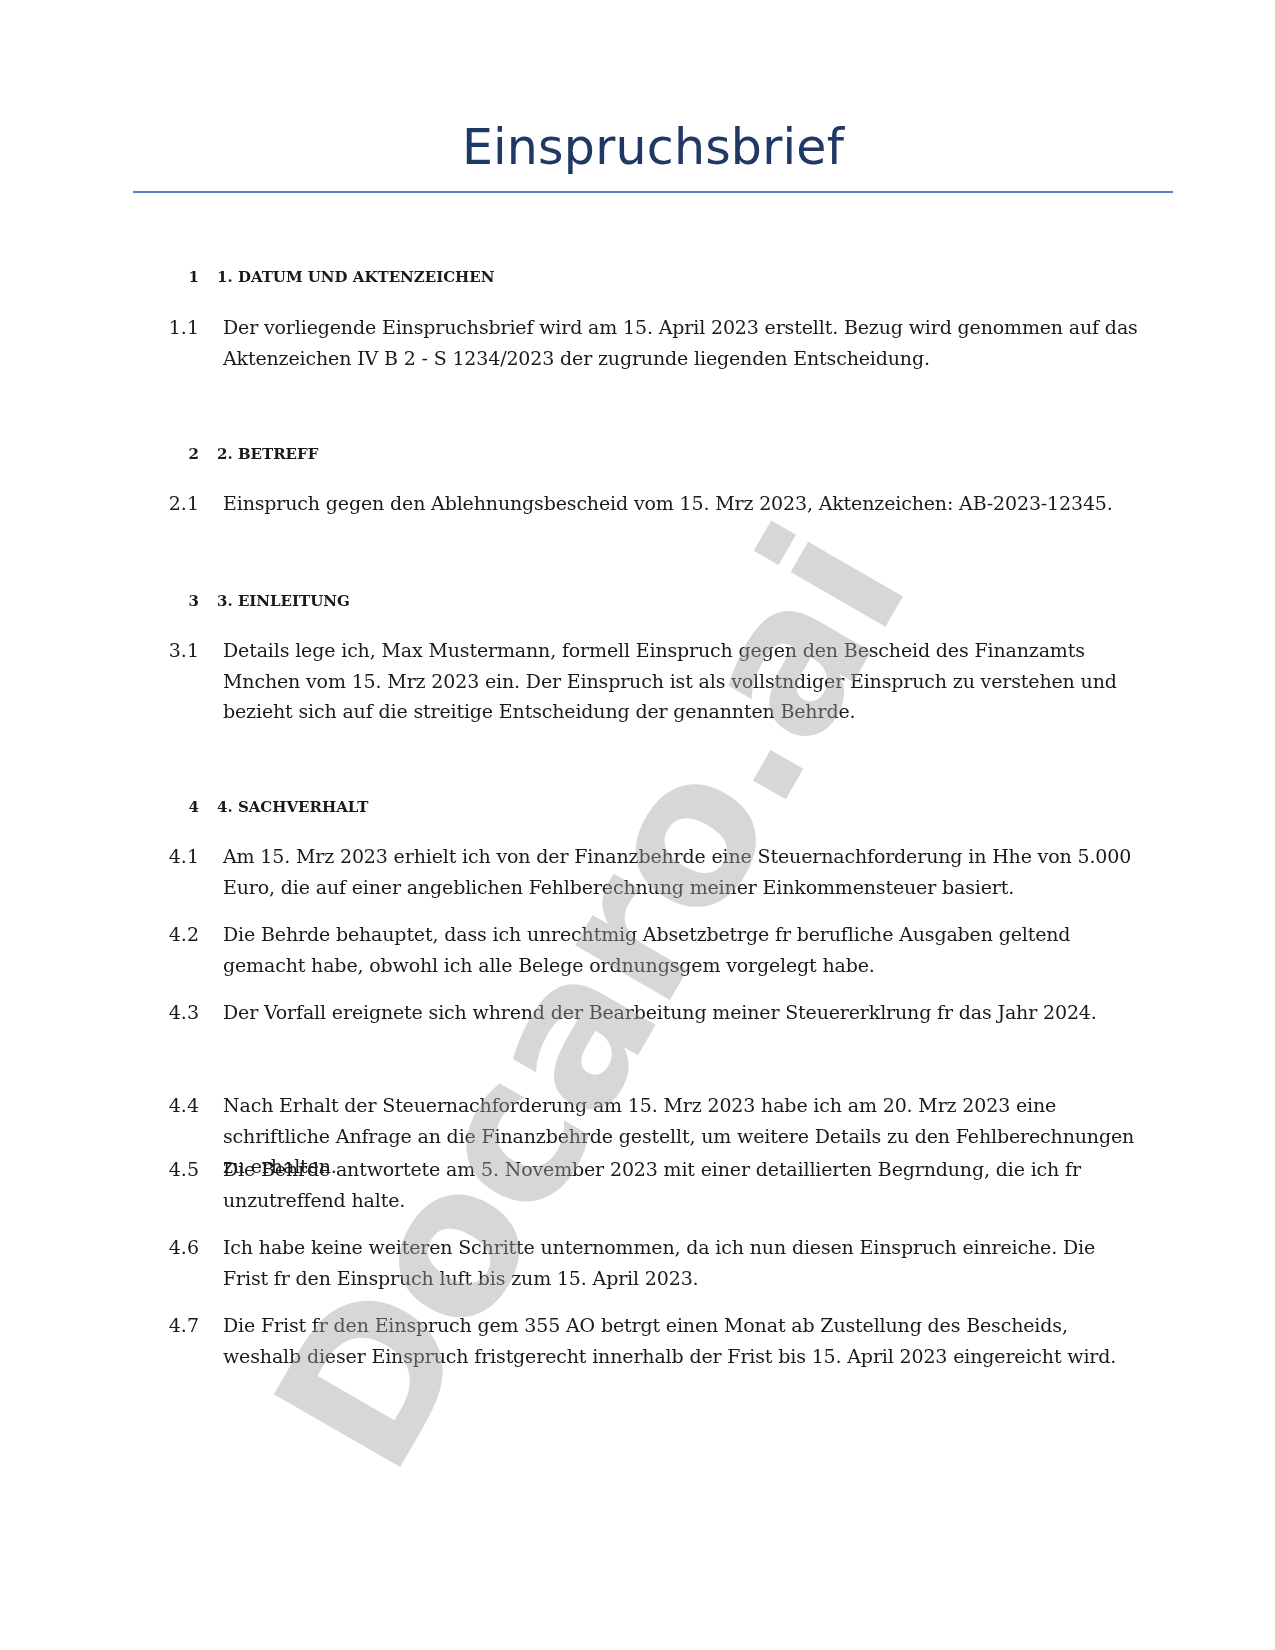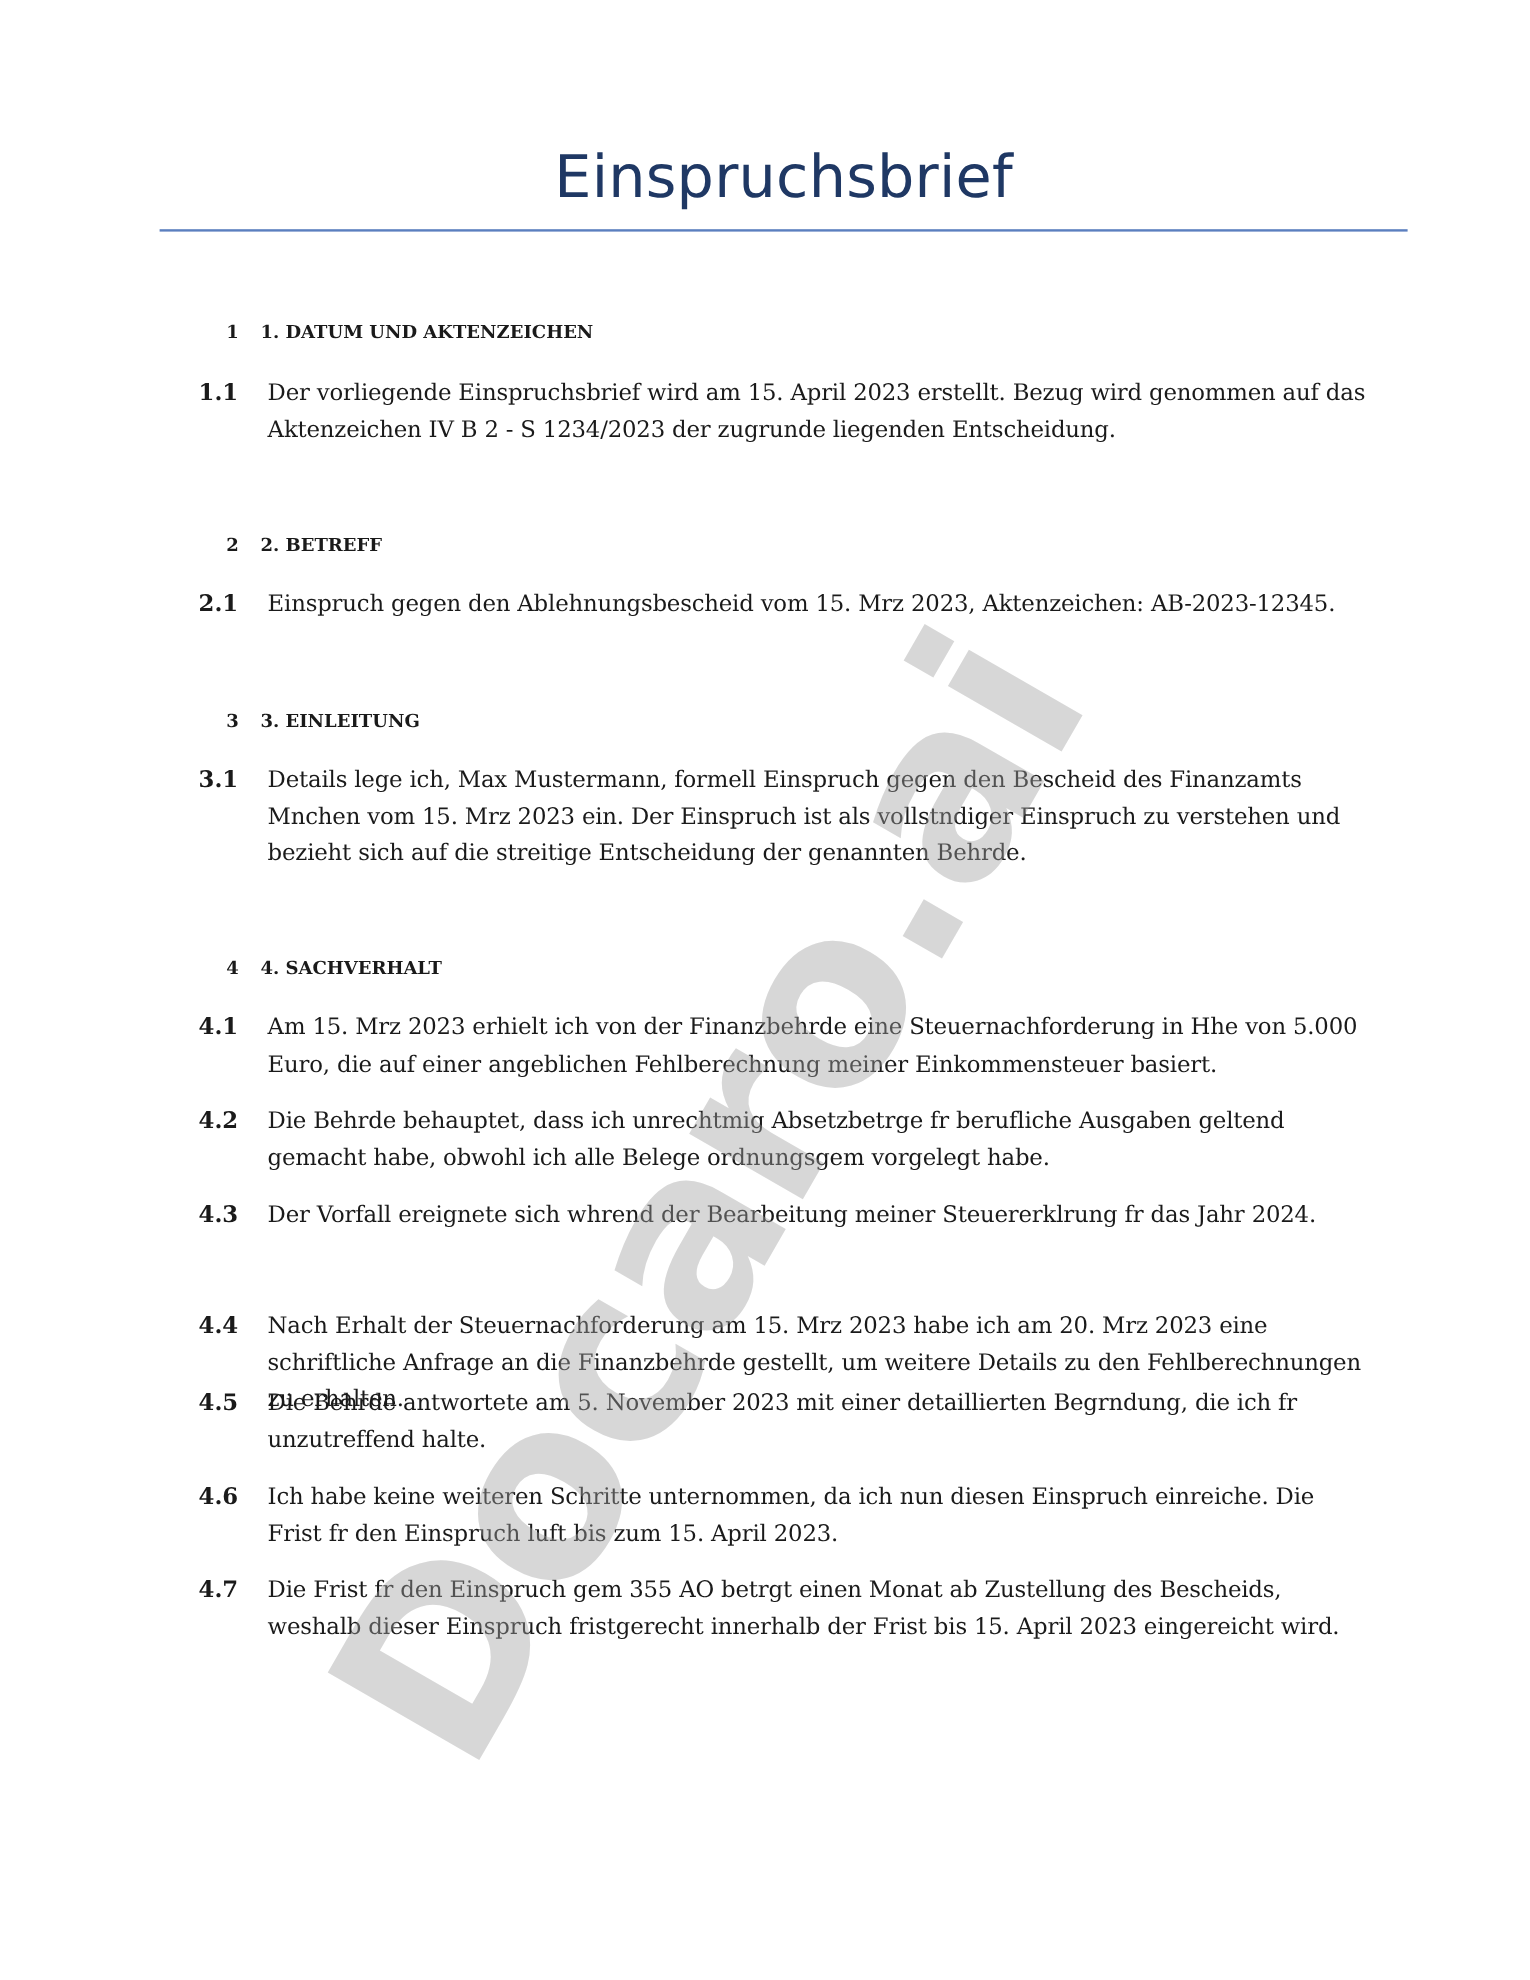--- a/index.html
+++ b/index.html
@@ -64,23 +64,22 @@
     position: absolute;
     left: 150px;
     width: 980px;
     font-size: 19px;
     line-height: 30.5px;
   }
   .para .num {
     position: absolute;
     left: 0;
     width: 34px;
-    text-align: center;
+    text-align: right;
     top: 0;
-    font-weight: bold;
   }
   .para .text {
     margin-left: 58px;
     display: block;
     letter-spacing: -0.15px;
   }
   .para b { font-weight: normal; }
   .watermark {
     position: absolute;
     left: 190px;

